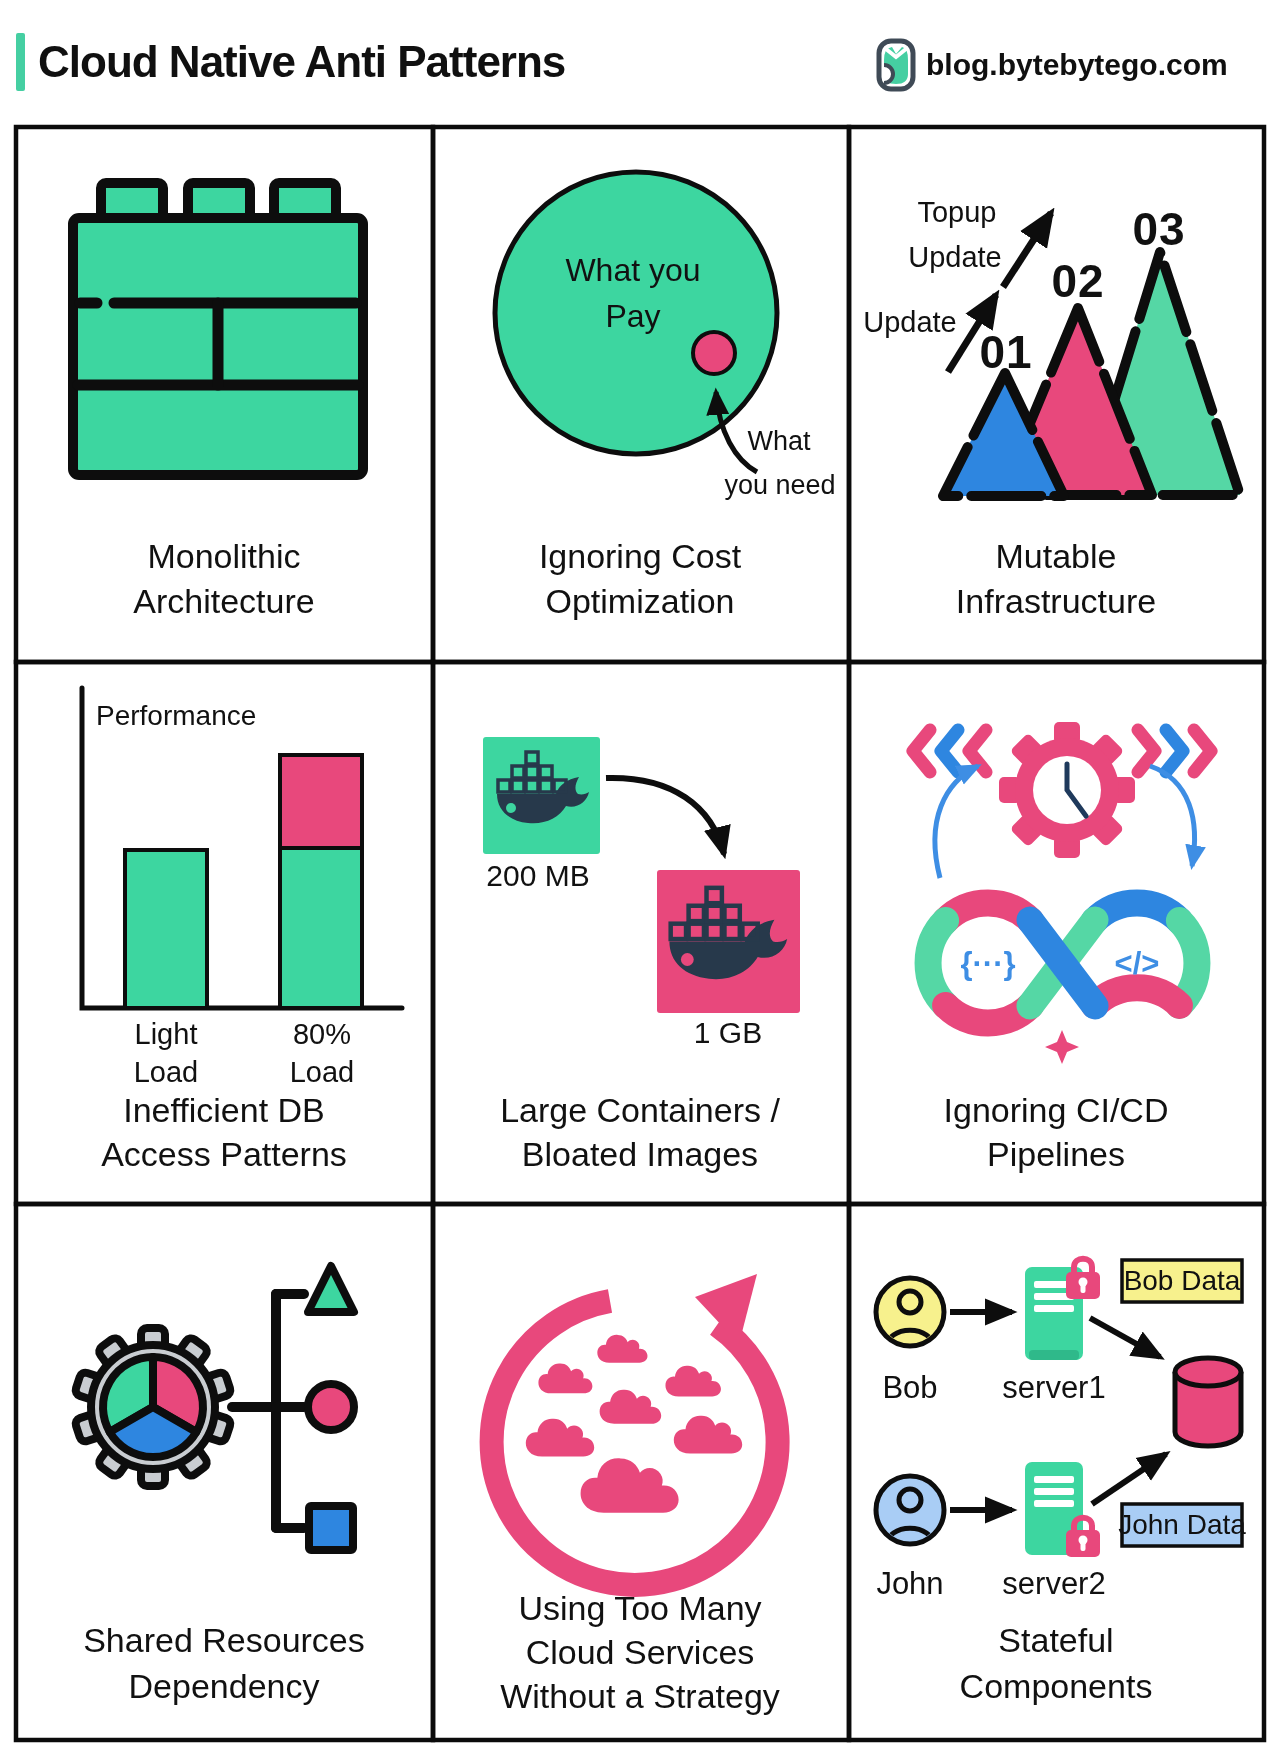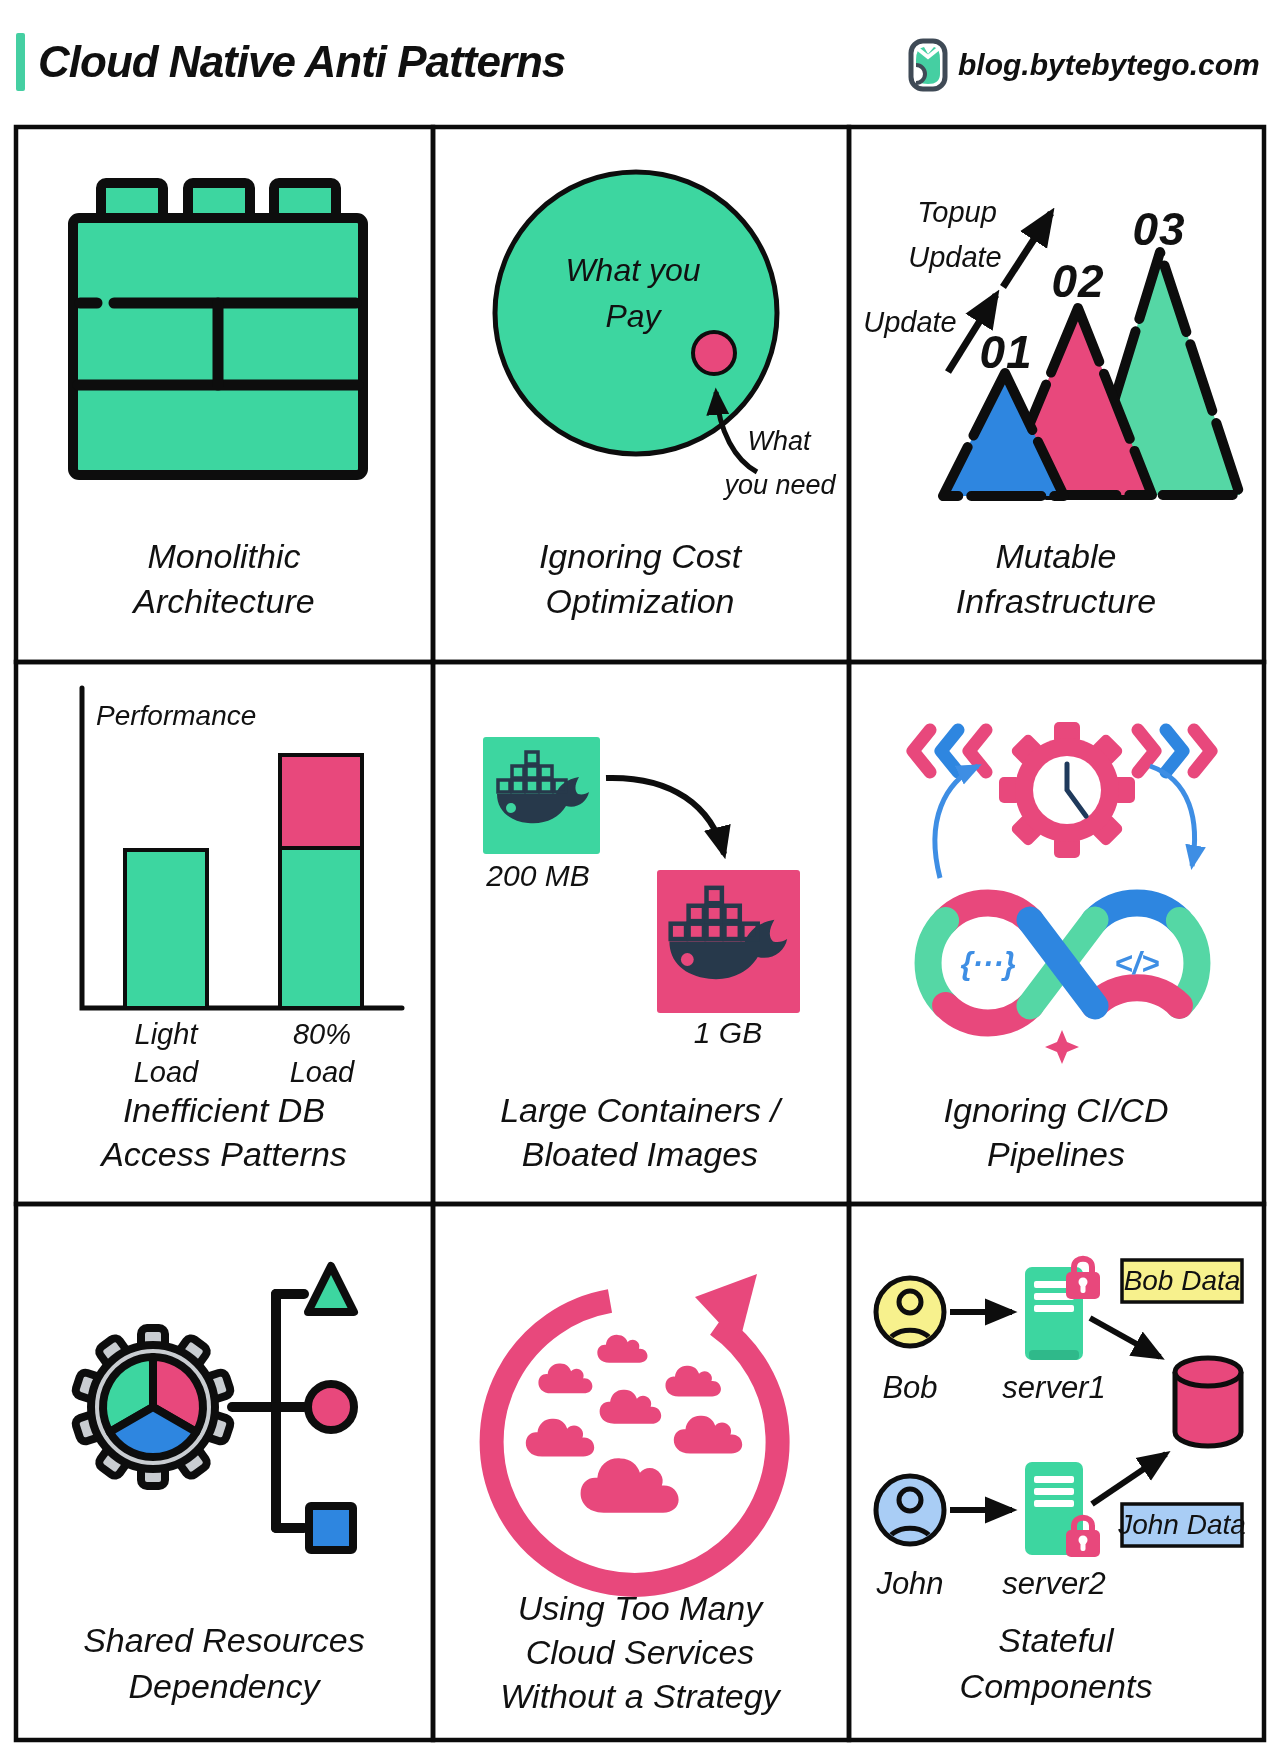--- a/index.html
+++ b/index.html
@@ -1,21 +1,21 @@
 <!DOCTYPE html>
 <html><head>
 <meta charset="utf-8">
 <style>
   html,body{margin:0;padding:0;background:#ffffff;}
   .page{position:relative;width:1280px;height:1756px;background:#ffffff;overflow:hidden;
-        font-family:"Liberation Sans",sans-serif;font-style:italic;}
+        font-family:"Liberation Sans",sans-serif;}
   .accent-bar{position:absolute;left:16px;top:33px;width:9px;height:58px;background:#45CFA2;border-radius:2px;}
   .page-title{position:absolute;left:38px;top:40px;margin:0;font-size:44px;line-height:1;
         font-weight:800;letter-spacing:-1px;color:#101010;}
-  .brand{position:absolute;left:908px;top:36px;height:58px;display:flex;align-items:center;gap:10px;}
+  .brand{position:absolute;left:876px;top:36px;height:58px;display:flex;align-items:center;gap:10px;}
   .brand-site{font-size:30px;font-weight:700;color:#101010;}
   .scene{position:absolute;left:0;top:0;}
   
   text{font-family:"Liberation Sans",sans-serif;fill:#111;}
   .lbl{font-size:34px;text-anchor:middle;}
   .t32{font-size:32px;text-anchor:middle;}
   .t31{font-size:31px;text-anchor:middle;}
   .t30{font-size:30px;text-anchor:middle;}
   .t29{font-size:29px;text-anchor:middle;}
   .t28{font-size:28px;text-anchor:middle;}

